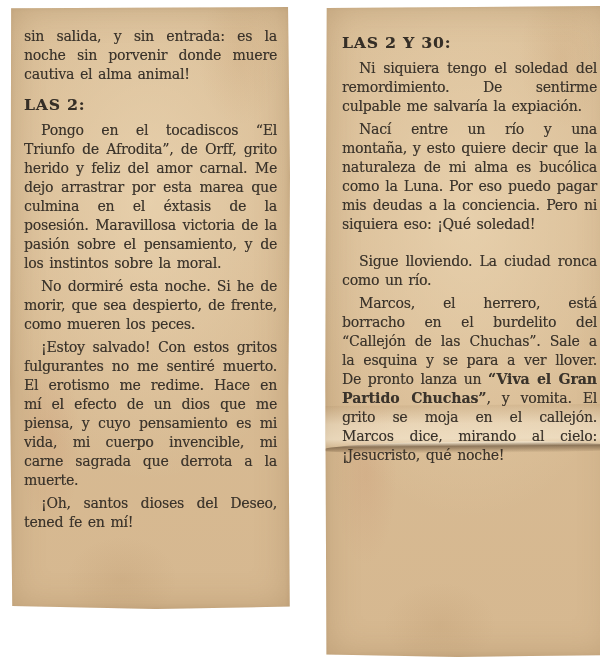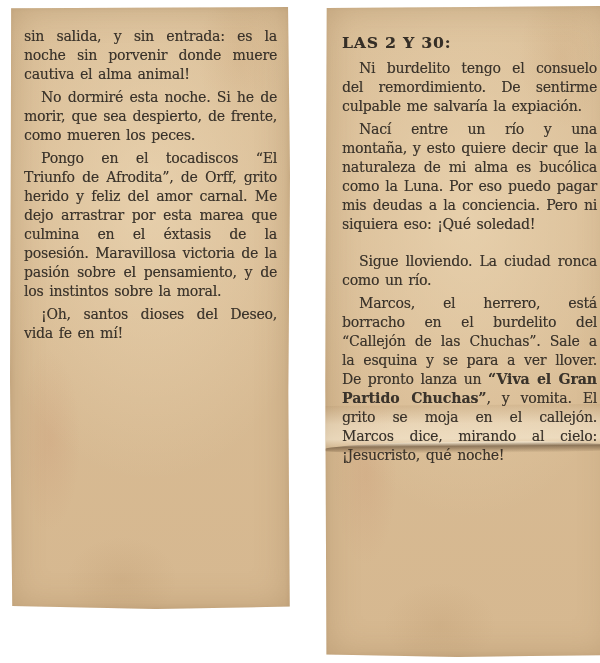--- a/index.html
+++ b/index.html
@@ -99,30 +99,32 @@
     pointer-events: none;
   }
 </style>
 </head>
 <body>
 
 <div class="scan">
 
   <article class="strip strip-left">
     <p class="no-indent">sin salida, y sin entrada: es la noche sin porvenir donde muere cautiva el alma animal!</p>
+    <h2>LAS 2:</h2>
+    <p>Pongo en el tocadiscos “El Triunfo de Afrodita”, de Orff, grito herido y feliz del amor carnal. Me dejo arrastrar por esta marea que culmina en el éxtasis de la posesión. Maravillosa victoria de la pasión sobre el pensamiento, y de los instintos sobre la moral.</p>
     <p>No dormiré esta noche. Si he de morir, que sea despierto, de frente, como mueren los peces.</p>
-    <p>Pongo en el tocadiscos “El Triunfo de Afrodita”, de Orff, grito herido y feliz del amor carnal. Me dejo arrastrar por esta marea que culmina en el éxtasis de la posesión. Maravillosa victoria de la pasión sobre el pensamiento, y de los instintos sobre la moral.</p>
-    <p>¡Oh, santos dioses del Deseo, vida fe en mí!</p>
+    <p>¡Estoy salvado! Con estos gritos fulgurantes no me sentiré muerto. El erotismo me redime. Hace en mí el efecto de un dios que me piensa, y cuyo pensamiento es mi vida, mi cuerpo invencible, mi carne sagrada que derrota a la muerte.</p>
+    <p>¡Oh, santos dioses del Deseo, tened fe en mí!</p>
   </article>
 
   <article class="strip strip-right">
     <div class="fold-highlight"></div>
     <div class="fold-shadow"></div>
     <h2>LAS 2 Y 30:</h2>
-    <p>Ni burdelito tengo el consuelo del remordimiento. De sentirme culpable me salvaría la expiación.</p>
+    <p>Ni siquiera tengo el soledad del remordimiento. De sentirme culpable me salvaría la expiación.</p>
     <p>Nací entre un río y una montaña, y esto quiere decir que la naturaleza de mi alma es bucólica como la Luna. Por eso puedo pagar mis deudas a la conciencia. Pero ni siquiera eso: ¡Qué soledad!</p>
     <p class="after-fold">Sigue lloviendo. La ciudad ronca como un río.</p>
     <p>
       <span>Marcos, el herrero, está borracho en el burdelito del “Callejón de las Chuchas”. Sale a la esquina y se para a ver llover. De pronto lanza un </span><strong>“Viva el Gran Partido Chuchas”</strong><span>, y vomita. El grito se moja en el callejón. Marcos dice, mirando al cielo: ¡Jesucristo, qué noche!</span>
     </p>
   </article>
 
 </div>
 
 </body></html>

